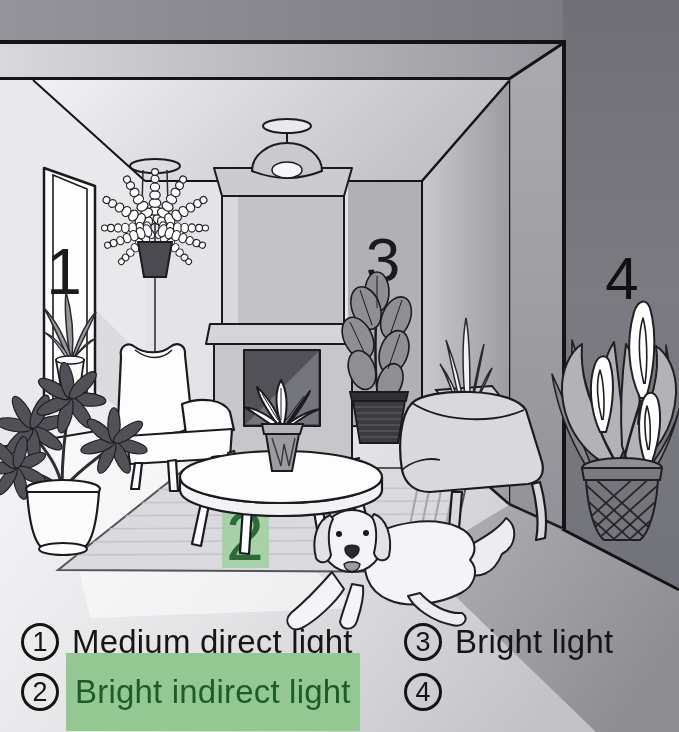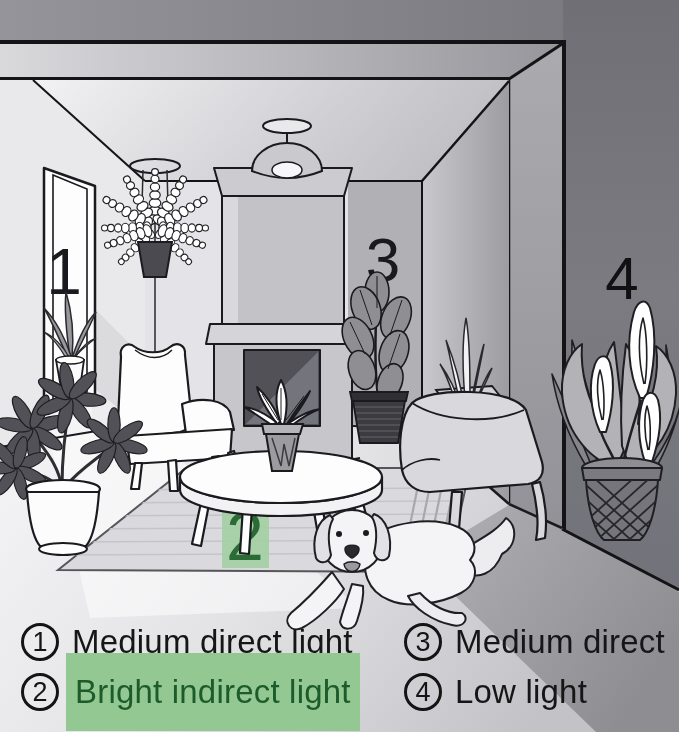--- a/index.html
+++ b/index.html
@@ -380,20 +380,19 @@
   <div class="leg-item pos-1">
     <span class="leg-num">1</span>
     <span class="leg-label">Medium direct light</span>
   </div>
   <div class="leg-item pos-2">
     <span class="leg-num">2</span>
     <span class="leg-label hl" style="background-color: rgb(147, 200, 147); color: rgb(29, 92, 42);">Bright indirect light</span>
   </div>
   <div class="leg-item pos-3">
     <span class="leg-num">3</span>
-    <span class="leg-label">Medium direct</span>
+    <span class="leg-label">Bright light</span>
   </div>
   <div class="leg-item pos-4">
     <span class="leg-num">4</span>
-    <span class="leg-label">Low light</span>
   </div>
 </div>
 </div>
 
 </body></html>

